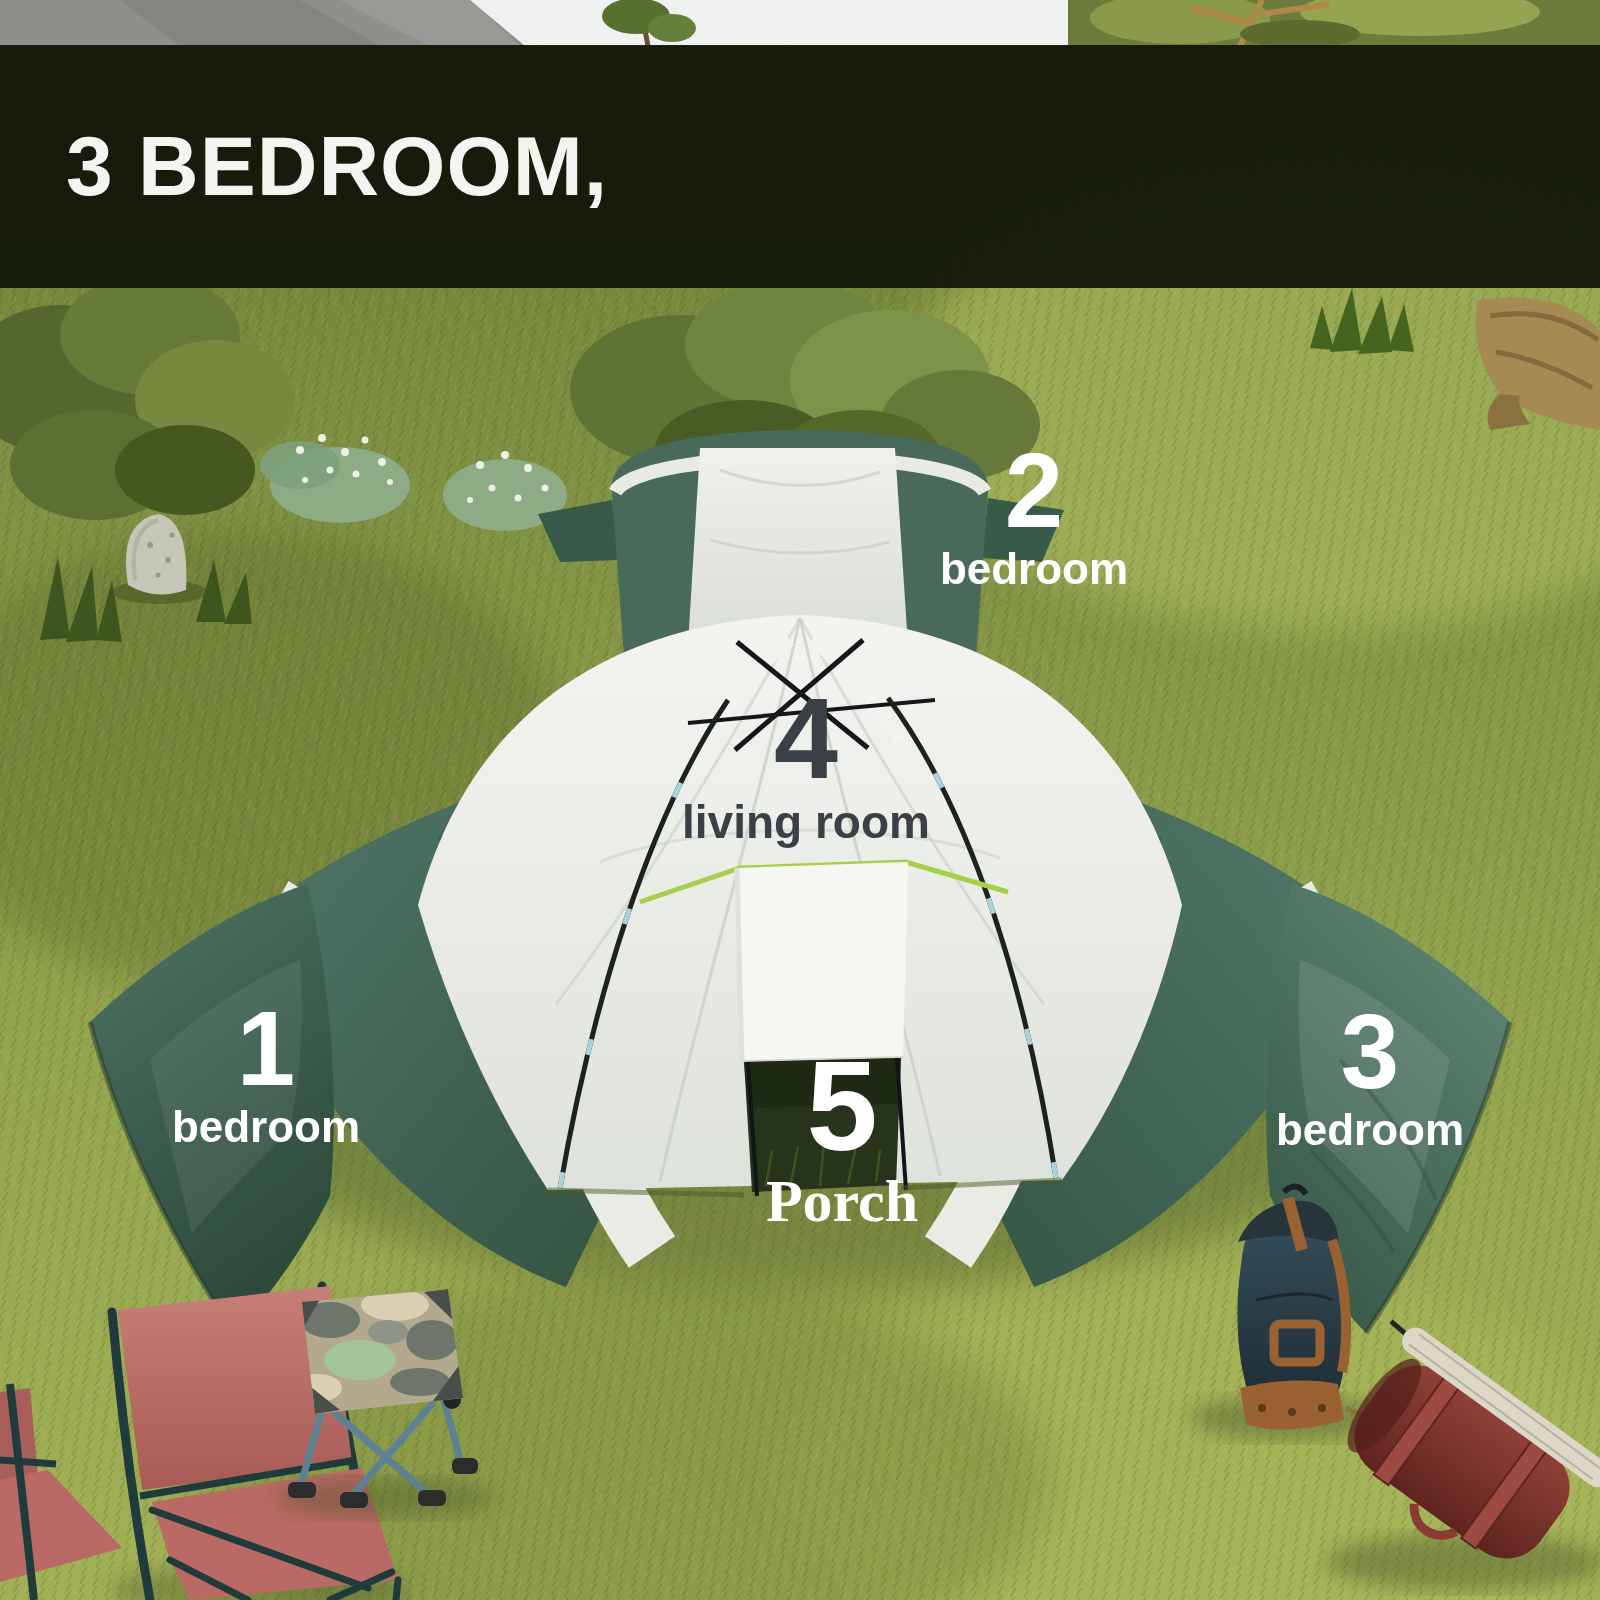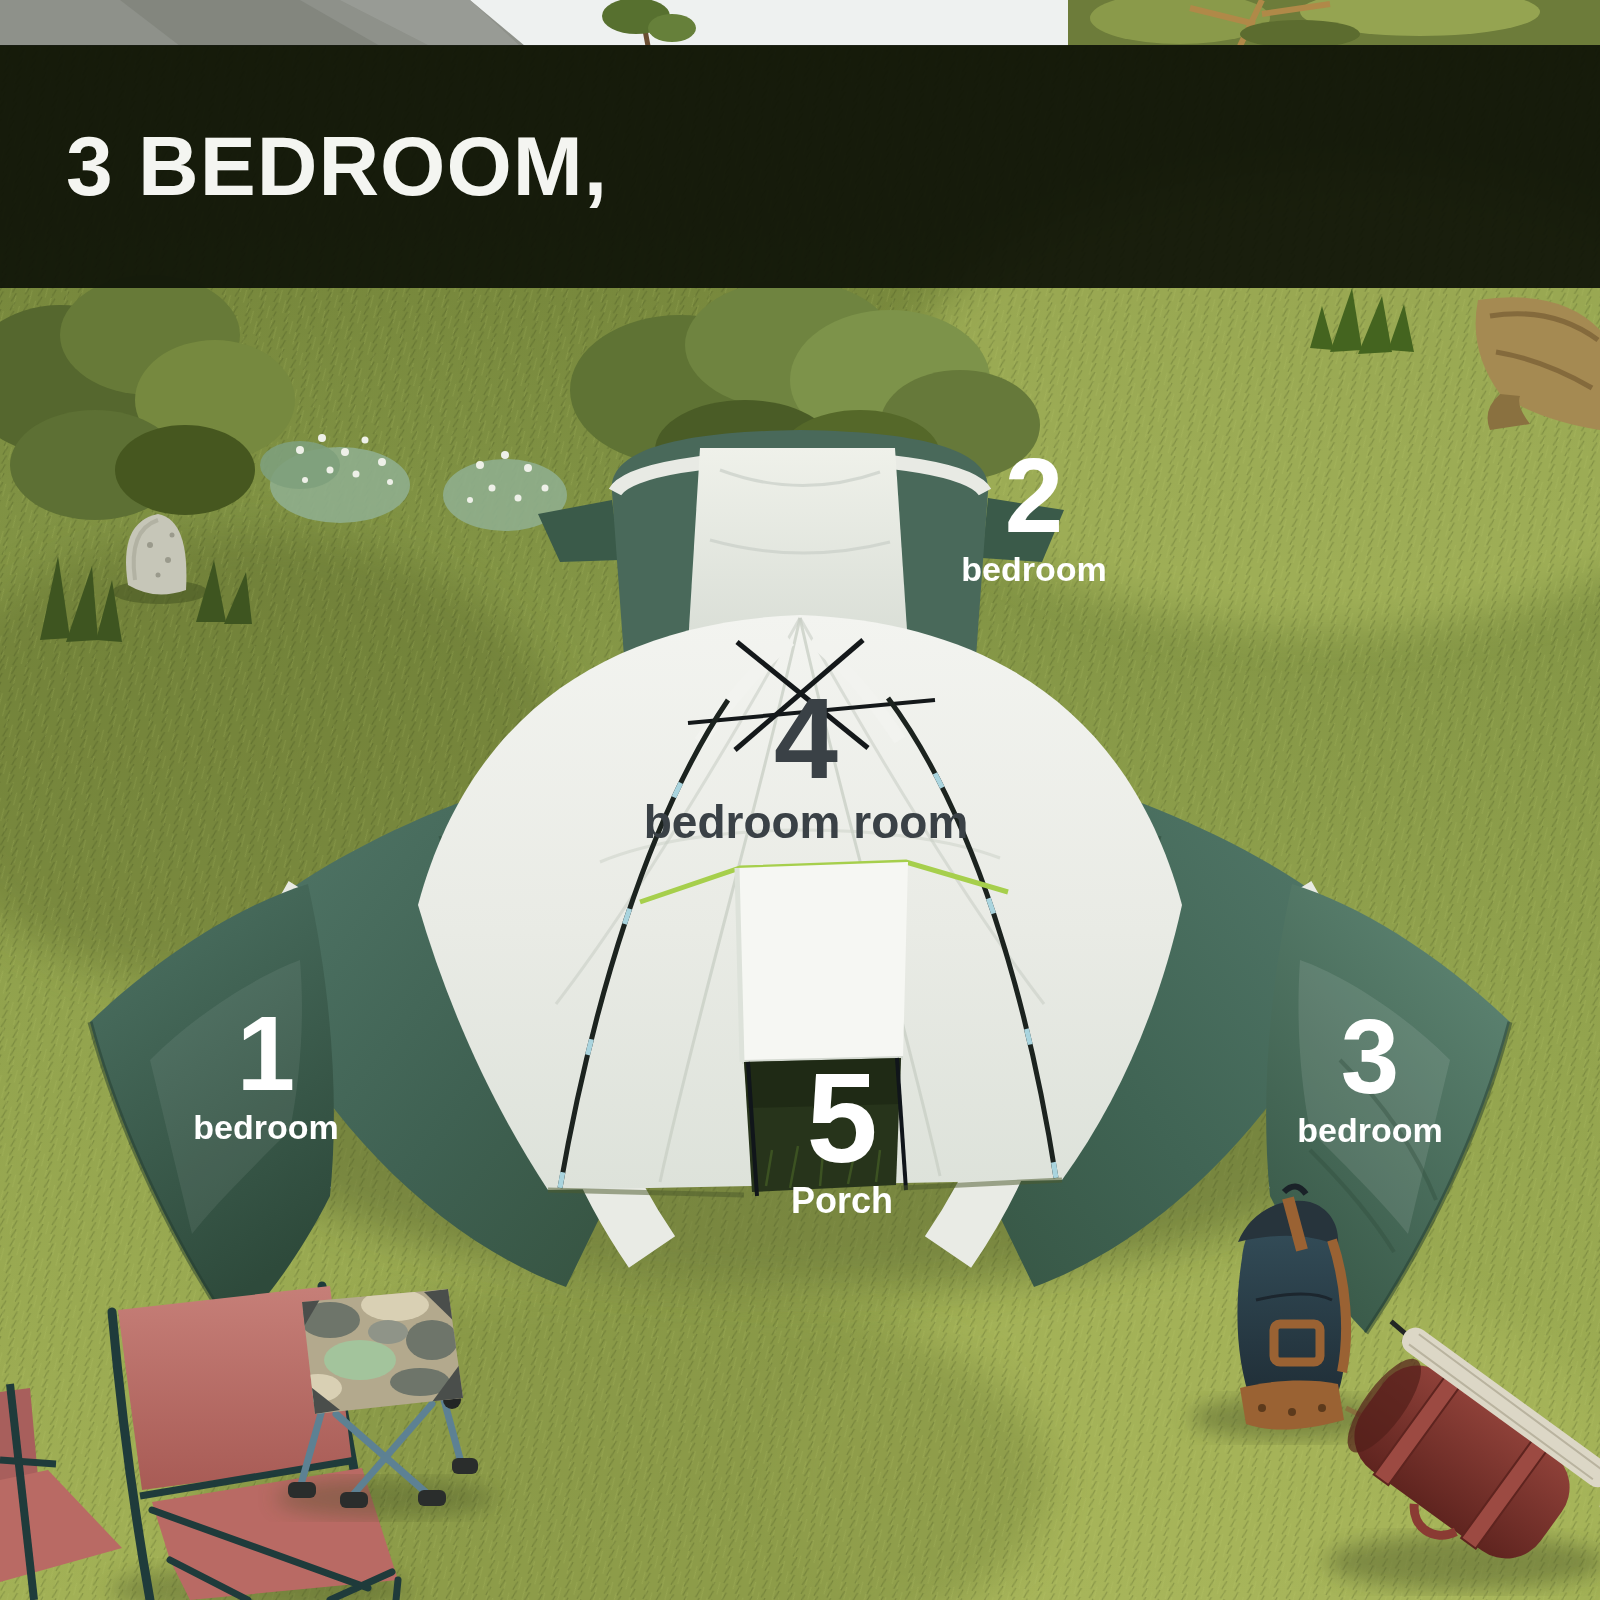--- a/index.html
+++ b/index.html
@@ -20,24 +20,24 @@
     color:var(--title-text,#f4f5f1);
     font-size:84px;font-weight:bold;letter-spacing:1px;line-height:1.16;
     text-transform:uppercase;white-space:nowrap;
   }
   
   .label{
     position:absolute;transform:translate(-50%,-50%);
     text-align:center;color:var(--label-light,#fff);line-height:.9;
   }
   .label .num{display:block;font-size:105px;font-weight:bold;}
-  .label .txt{display:block;font-size:34px;font-weight:bold;margin-top:8px;line-height:1;}
+  .label .txt{display:block;font-size:44px;font-weight:bold;margin-top:8px;line-height:1;}
   .label.dark{color:var(--label-dark,#3a4146);}
   .label.big .num{font-size:128px;}
-  .label.big .txt{font-size:36px;}
+  .label.big .txt{font-size:60px;font-family:Liberation Serif, serif;}
 </style>
 </head>
 <body>
 
 <div class="stage">
 
 <svg viewBox="0 0 1600 1600" aria-hidden="true">
   <defs>
     <linearGradient id="gGrass" x1="0" y1="0" x2="0" y2="1">
       <stop offset="0" stop-color="#6d7c33"></stop>
@@ -372,21 +372,21 @@
   <div class="t">3 BEDROOM,</div>
 </div>
 
 <div class="label" style="left:1034px;top:517px">
   <span class="num">2</span>
   <span class="txt">bedroom</span>
 </div>
 
 <div class="label dark" style="left:806px;top:766px">
   <span class="num" style="font-size:115px">4</span>
-  <span class="txt" style="font-size:46px">bedroom room</span>
+  <span class="txt" style="font-size:46px">living room</span>
 </div>
 
 <div class="label" style="left:266px;top:1075px">
   <span class="num">1</span>
   <span class="txt">bedroom</span>
 </div>
 
 <div class="label" style="left:1370px;top:1078px">
   <span class="num">3</span>
   <span class="txt">bedroom</span>

